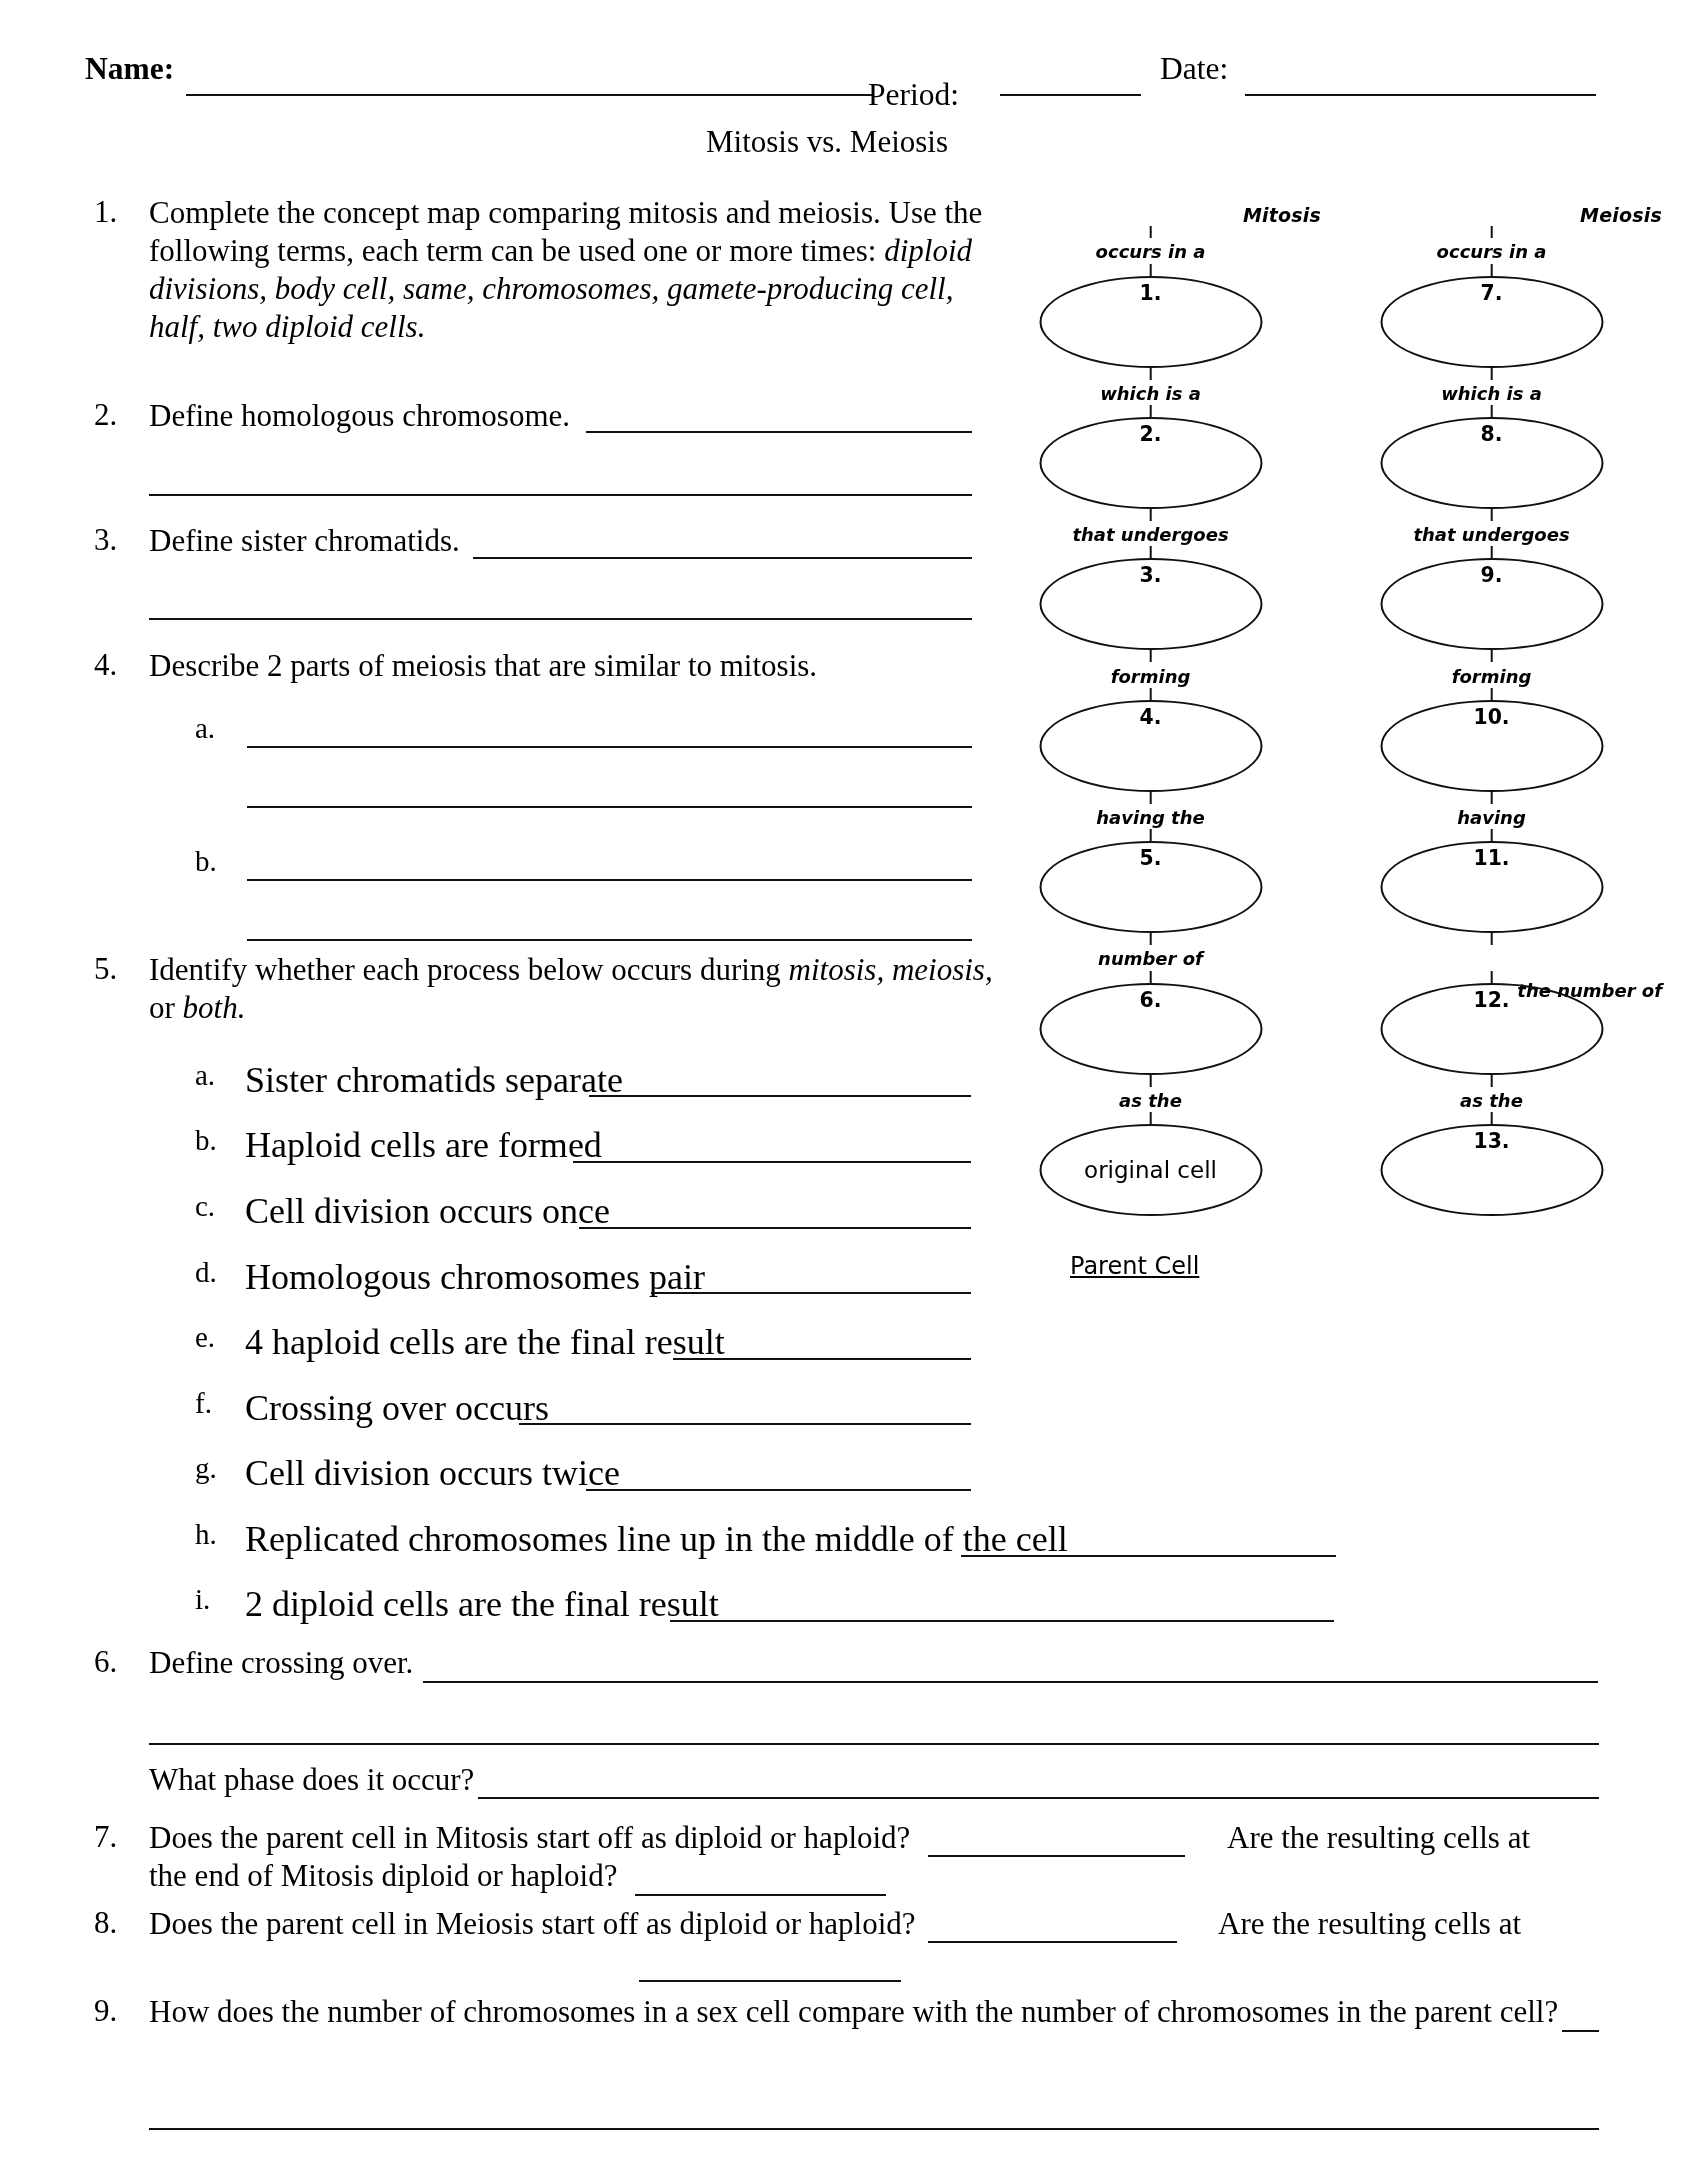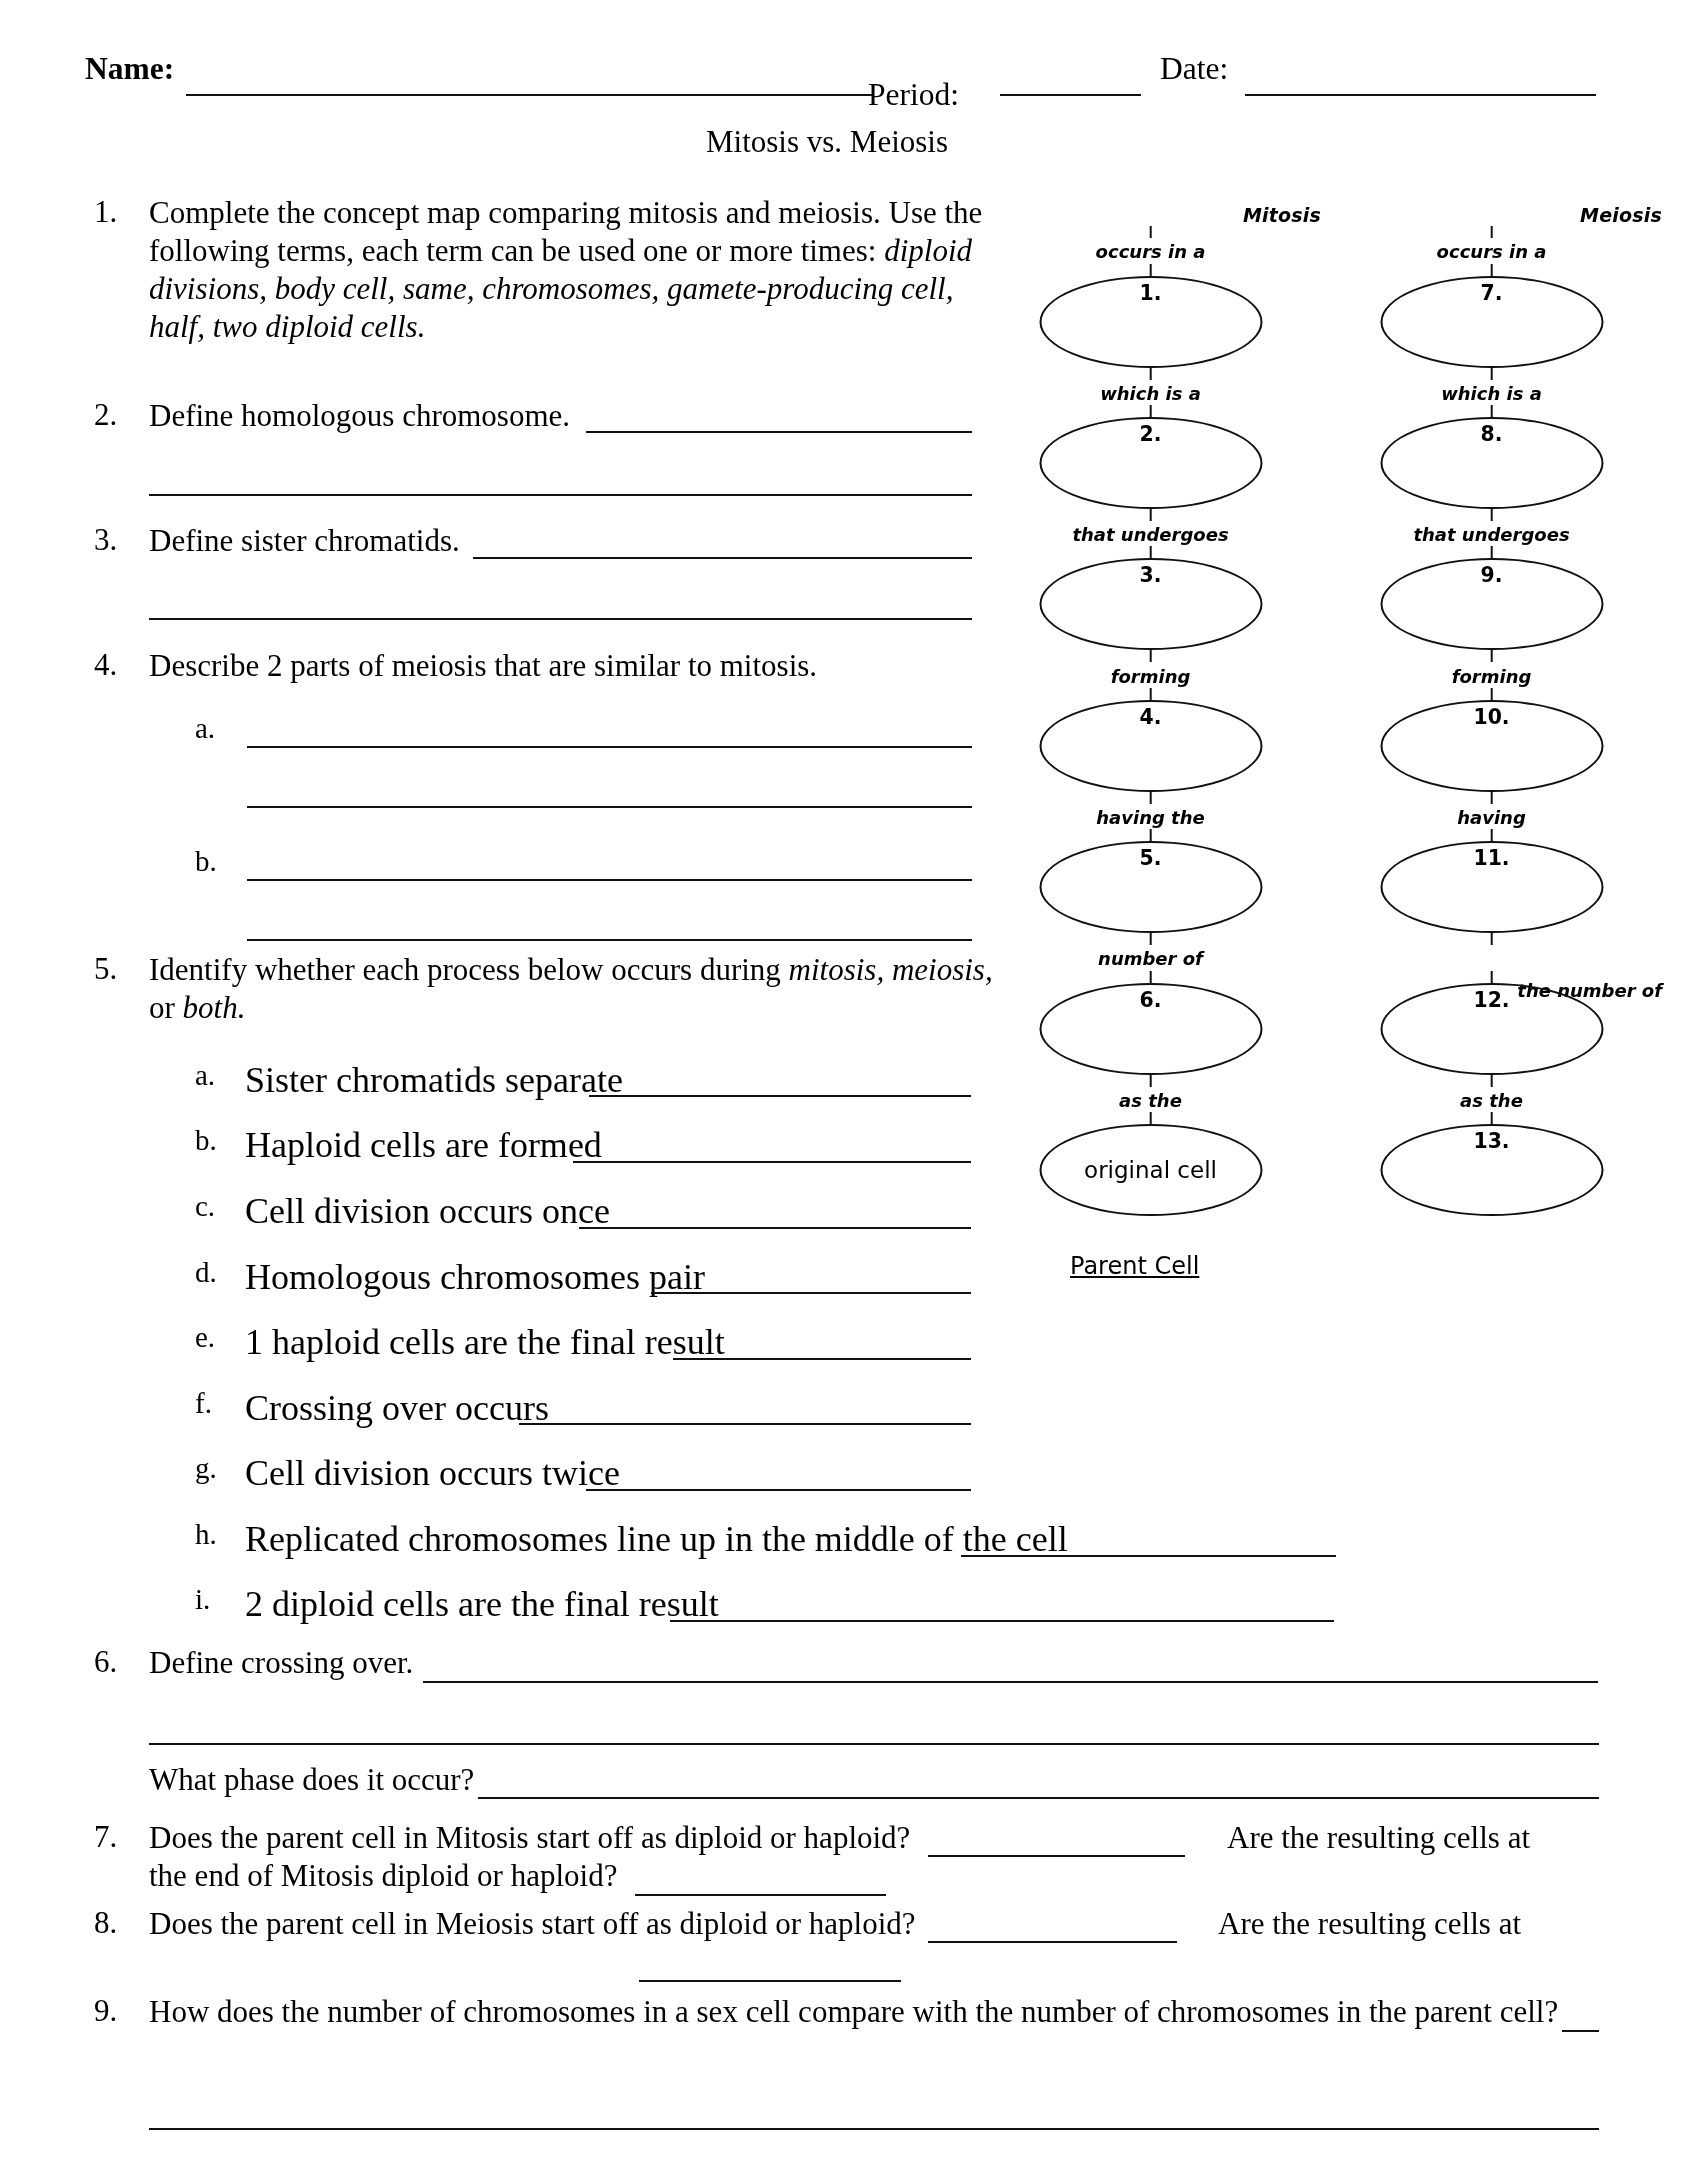--- a/index.html
+++ b/index.html
@@ -202,21 +202,21 @@
 
   <div class="sub-letter" style="left:195px; top:1190px;">c.</div>
   <div class="sub-text" style="left:245px; top:1190px;">Cell division occurs once</div>
   <div class="rule" style="left:579px; top:1227px; width:392px;"></div>
 
   <div class="sub-letter" style="left:195px; top:1256px;">d.</div>
   <div class="sub-text" style="left:245px; top:1256px;">Homologous chromosomes pair</div>
   <div class="rule" style="left:651px; top:1292px; width:320px;"></div>
 
   <div class="sub-letter" style="left:195px; top:1321px;">e.</div>
-  <div class="sub-text" style="left:245px; top:1321px;">1 haploid cells are the final result</div>
+  <div class="sub-text" style="left:245px; top:1321px;">4 haploid cells are the final result</div>
   <div class="rule" style="left:673px; top:1358px; width:298px;"></div>
 
   <div class="sub-letter" style="left:195px; top:1387px;">f.</div>
   <div class="sub-text" style="left:245px; top:1387px;">Crossing over occurs</div>
   <div class="rule" style="left:519px; top:1423px; width:452px;"></div>
 
   <div class="sub-letter" style="left:195px; top:1452px;">g.</div>
   <div class="sub-text" style="left:245px; top:1452px;">Cell division occurs twice</div>
   <div class="rule" style="left:586px; top:1489px; width:385px;"></div>
 

